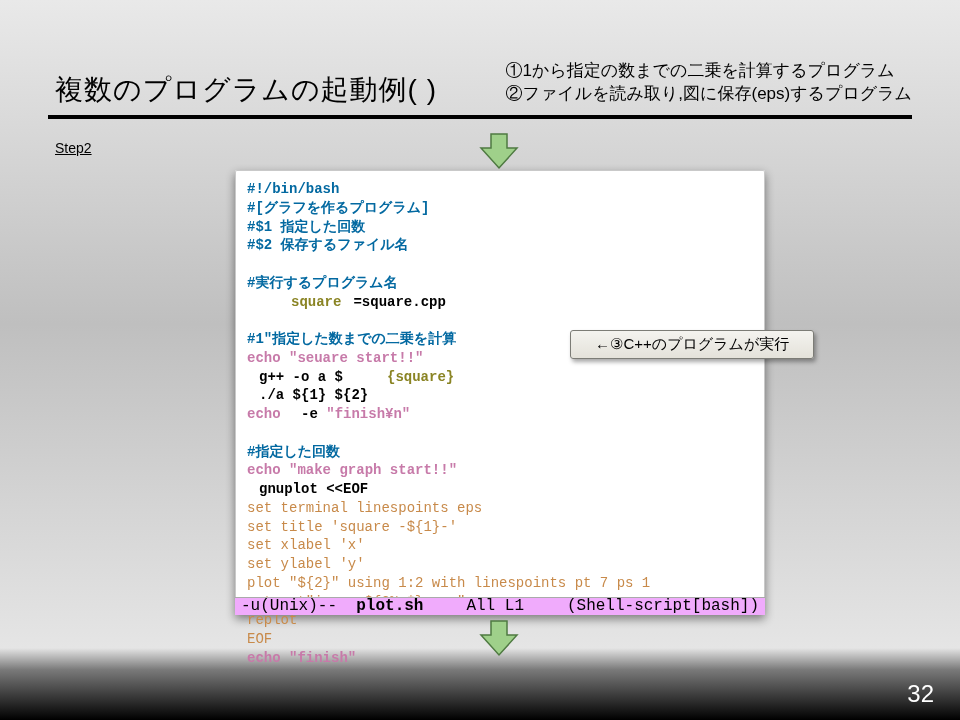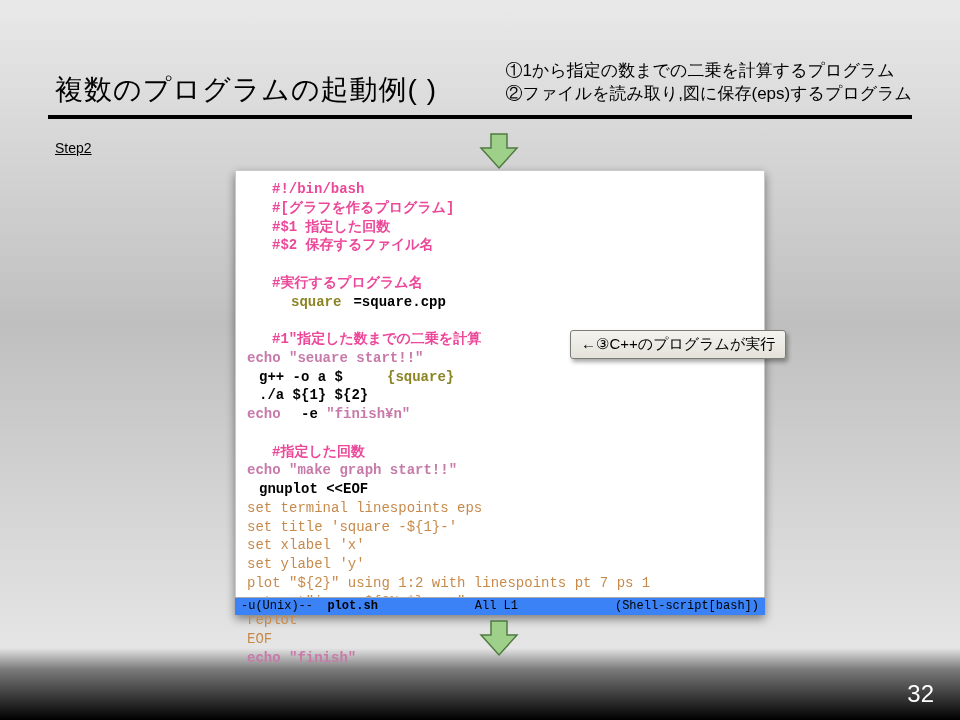--- a/index.html
+++ b/index.html
@@ -27,38 +27,38 @@
   .arrow-bot { position: absolute; left: 477px; top: 617px; }
   .code-card {
     position: absolute; left: 235px; top: 170px; width: 530px; height: 445px;
     background: #fff; border-radius: 2px;
     box-shadow: 0 4px 10px rgba(0,0,0,.45), inset 0 0 0 1px #c9c9c9;
     padding: 10px 12px 1px 12px;
     font-family: "MS Gothic", "Courier New", monospace;
     font-size: 14px; line-height: 1.34;
   }
   .code-card .line { white-space: pre; }
-  .c-red    { color: #ec4899; font-weight: bold; margin-left: 25px; }
+  .c-red    { color: #0369a1; font-weight: bold; }
   .c-olive  { color: #8a8424; font-weight: bold; margin-left: 44px; }
   .c-blk    { color: #000; font-weight: bold; padding-left: 12px; }
   .c-pink   { color: #c77aa9; font-weight: bold; }
   .c-orange { color: #c88a4a; }
   .status {
     position: absolute; left: 0; right: 0; bottom: 0; height: 18px;
-    background: #3b82f6; border-top: 1px solid #aaa;
-    font-family: "Courier New", monospace; font-size: 12px;
+    background: #f0abfc; border-top: 1px solid #aaa;
+    font-family: "Courier New", monospace; font-size: 16px;
     display: flex; align-items: center; padding: 0 6px;
     justify-content: space-between; color: #000;
   }
   .status .fname { font-weight: bold; }
   .callout {
     position: absolute; left: 570px; top: 330px;
     background: linear-gradient(#f4f3ef,#e4e2da);
     border: 1px solid #7c7c76; border-radius: 3px;
-    padding: 4px 10px; font-size: 15px; color: #000;
+    padding: 4px 24px; font-size: 15px; color: #000;
     box-shadow: 2px 3px 4px rgba(0,0,0,.35);
   }
   .pagenum {
     position: absolute; right: 26px; bottom: 12px;
     color: #fff; font-size: 24px;
   }
 </style>
 </head>
 <body>
 

